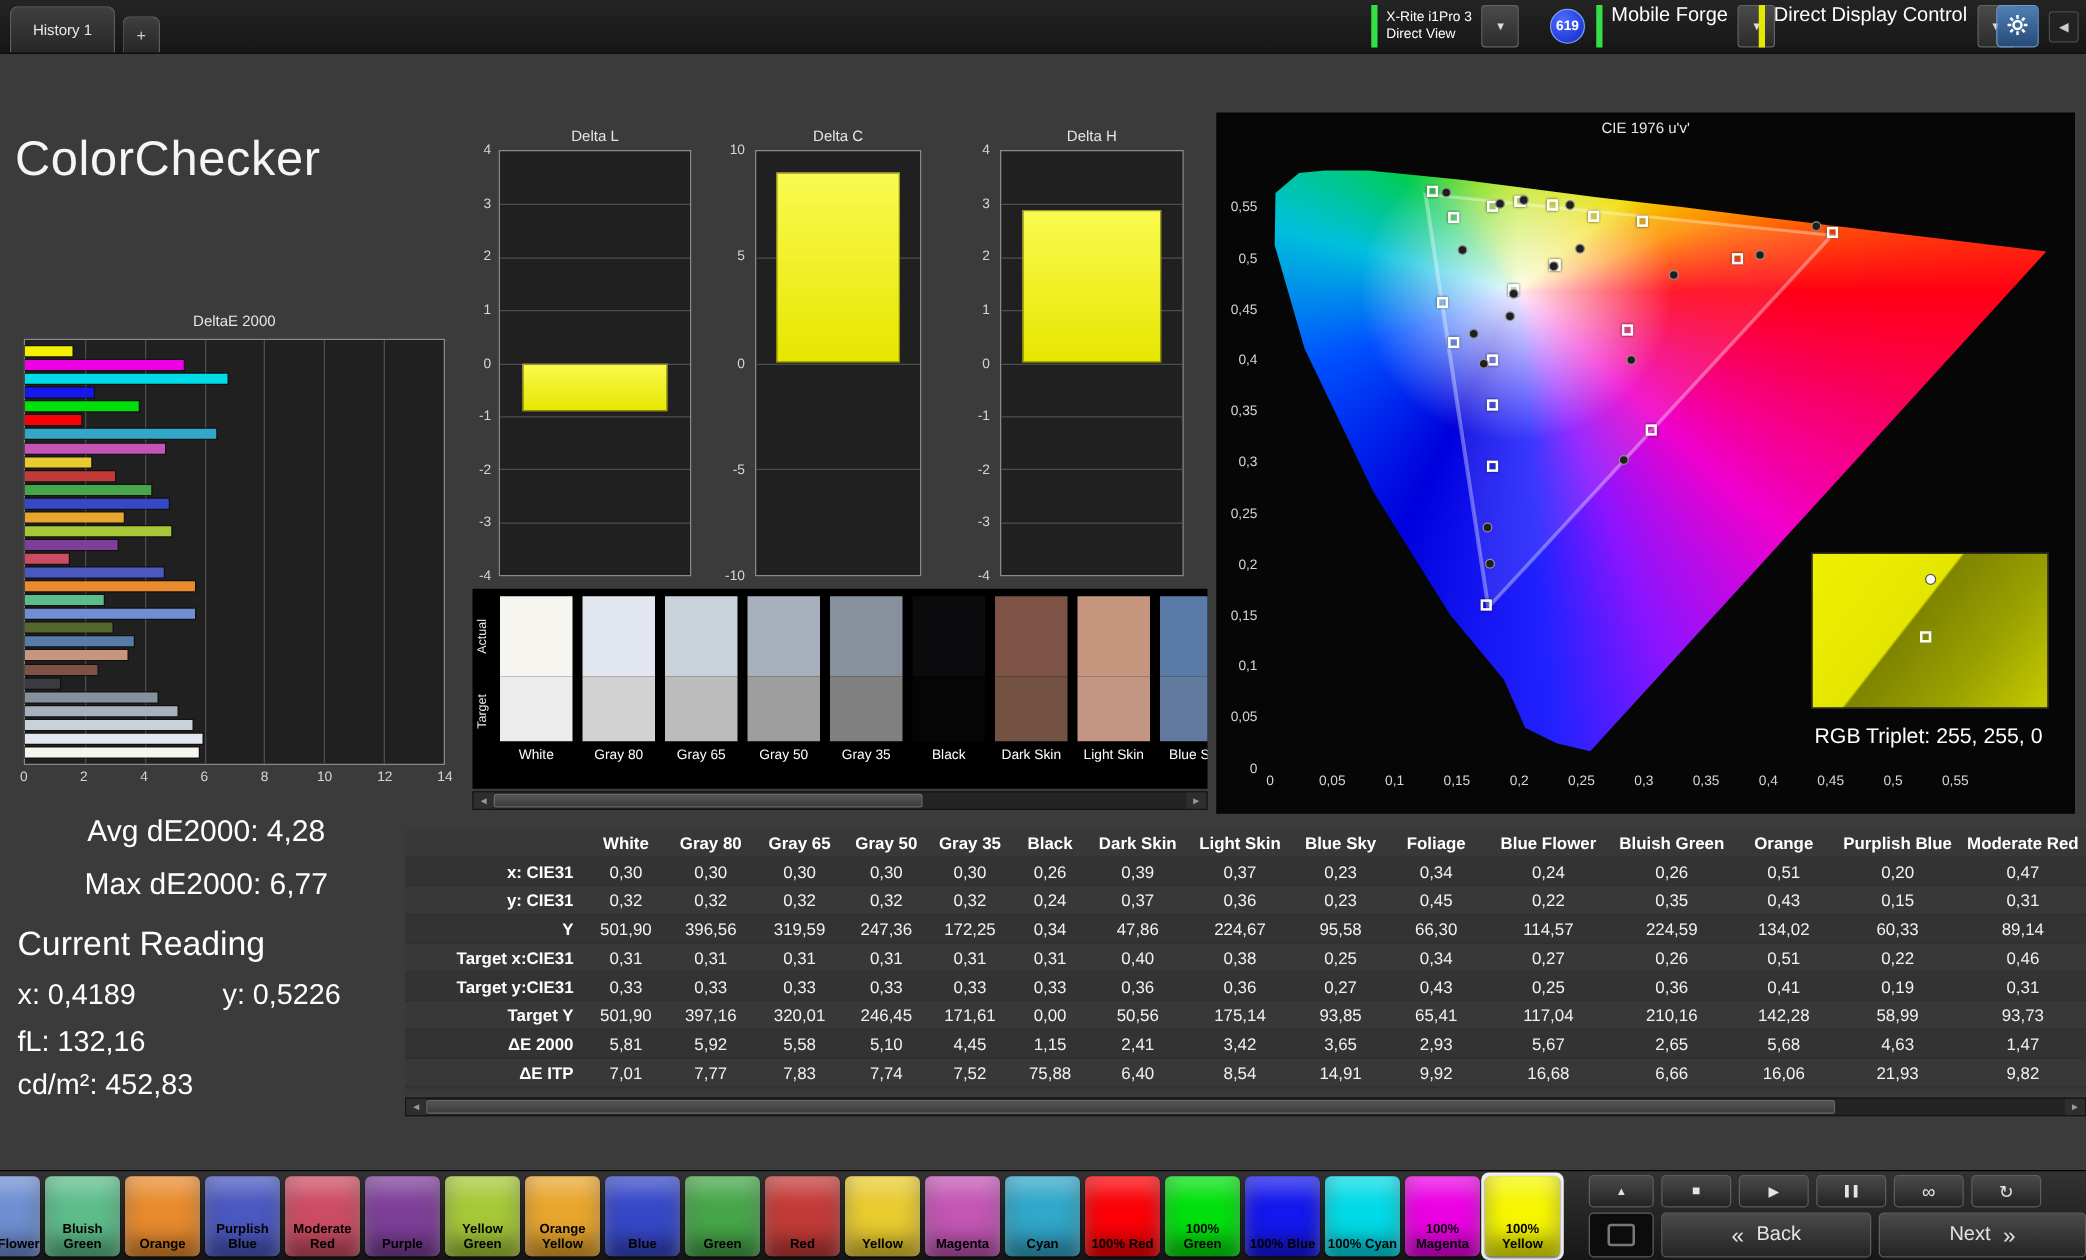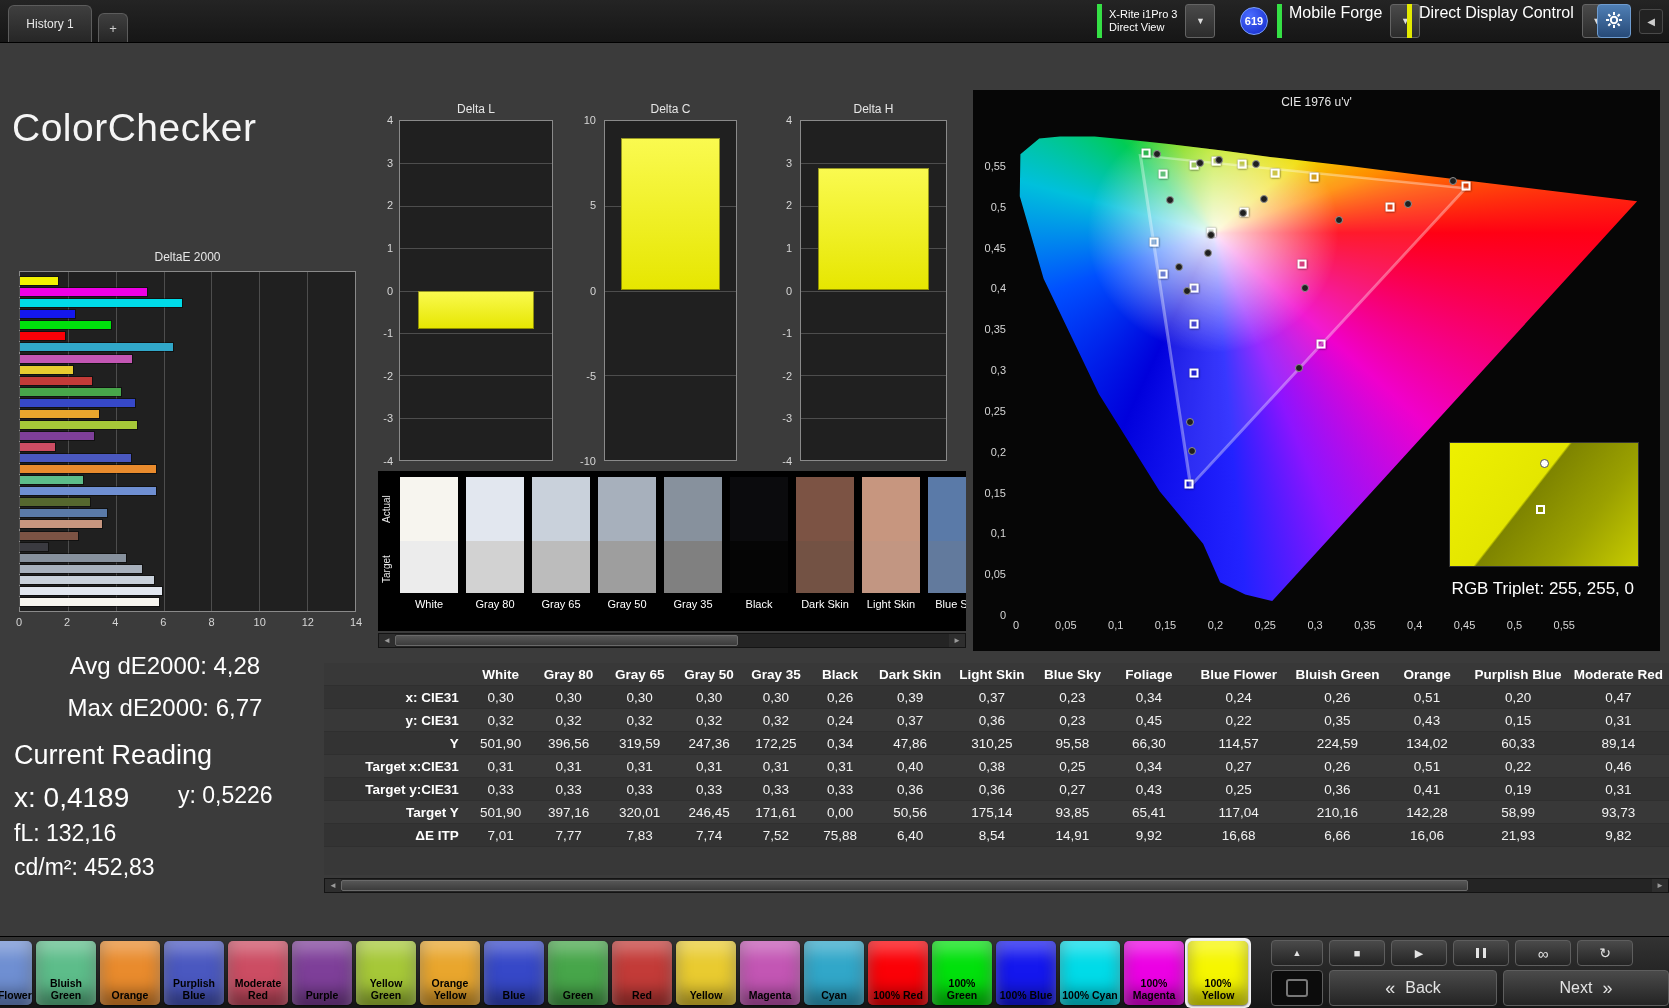--- a/index.html
+++ b/index.html
@@ -29,21 +29,21 @@
            display:flex;align-items:center;justify-content:center;padding:0;}
   .collapsebtn{position:absolute;left:1639px;top:9px;width:24px;height:25px;background:#222;
            border:1px solid #4a4a4a;border-radius:3px;color:#ccc;font-size:10px;
            display:flex;align-items:center;justify-content:center;padding:0;}
   
   .pagetitle{position:absolute;left:12px;top:80px;font-size:39px;font-weight:400;color:#f5f5f5;letter-spacing:.5px;}
   .stat{position:absolute;color:#fff;white-space:nowrap;}
   #stat-avg{left:20px;top:652px;width:290px;text-align:center;font-size:24px;}
   #stat-max{left:20px;top:694px;width:290px;text-align:center;font-size:24px;}
   #stat-cur{left:14px;top:740px;font-size:27px;}
-  #stat-x{left:14px;top:782px;font-size:28px;}
+  #stat-x{left:14px;top:782px;font-size:23px;}
   #stat-y{left:178px;top:782px;font-size:23px;}
   #stat-fl{left:14px;top:820px;font-size:23px;}
   #stat-cd{left:14px;top:854px;font-size:23px;}
   
   .ctitle{position:absolute;text-align:center;font-size:12px;color:#e6e6e6;}
   .plotbox{position:absolute;background:#202020;border:1px solid #8a8a8a;box-sizing:border-box;}
   .vline{position:absolute;top:0;bottom:0;width:1px;background:#4d4d4d;}
   .hline{position:absolute;left:0;right:0;height:1px;background:#4d4d4d;}
   .xticks{position:absolute;height:14px;}
   .xticklab{position:absolute;top:0;transform:translateX(-50%);font-size:11px;color:#d6d6d6;}
@@ -540,21 +540,21 @@
         </tr>
         <tr>
           <td class="rowlabel">Y</td>
           <td class="val">501,90</td>
           <td class="val">396,56</td>
           <td class="val">319,59</td>
           <td class="val">247,36</td>
           <td class="val">172,25</td>
           <td class="val">0,34</td>
           <td class="val">47,86</td>
-          <td class="val">310,25</td>
+          <td class="val">224,67</td>
           <td class="val">95,58</td>
           <td class="val">66,30</td>
           <td class="val">114,57</td>
           <td class="val">224,59</td>
           <td class="val">134,02</td>
           <td class="val">60,33</td>
           <td class="val">89,14</td>
         </tr>
         <tr>
           <td class="rowlabel">Target x:CIE31</td>
@@ -604,20 +604,38 @@
           <td class="val">175,14</td>
           <td class="val">93,85</td>
           <td class="val">65,41</td>
           <td class="val">117,04</td>
           <td class="val">210,16</td>
           <td class="val">142,28</td>
           <td class="val">58,99</td>
           <td class="val">93,73</td>
         </tr>
         <tr>
+          <td class="rowlabel">ΔE 2000</td>
+          <td class="val">5,81</td>
+          <td class="val">5,92</td>
+          <td class="val">5,58</td>
+          <td class="val">5,10</td>
+          <td class="val">4,45</td>
+          <td class="val">1,15</td>
+          <td class="val">2,41</td>
+          <td class="val">3,42</td>
+          <td class="val">3,65</td>
+          <td class="val">2,93</td>
+          <td class="val">5,67</td>
+          <td class="val">2,65</td>
+          <td class="val">5,68</td>
+          <td class="val">4,63</td>
+          <td class="val">1,47</td>
+        </tr>
+        <tr>
           <td class="rowlabel">ΔE ITP</td>
           <td class="val">7,01</td>
           <td class="val">7,77</td>
           <td class="val">7,83</td>
           <td class="val">7,74</td>
           <td class="val">7,52</td>
           <td class="val">75,88</td>
           <td class="val">6,40</td>
           <td class="val">8,54</td>
           <td class="val">14,91</td>

